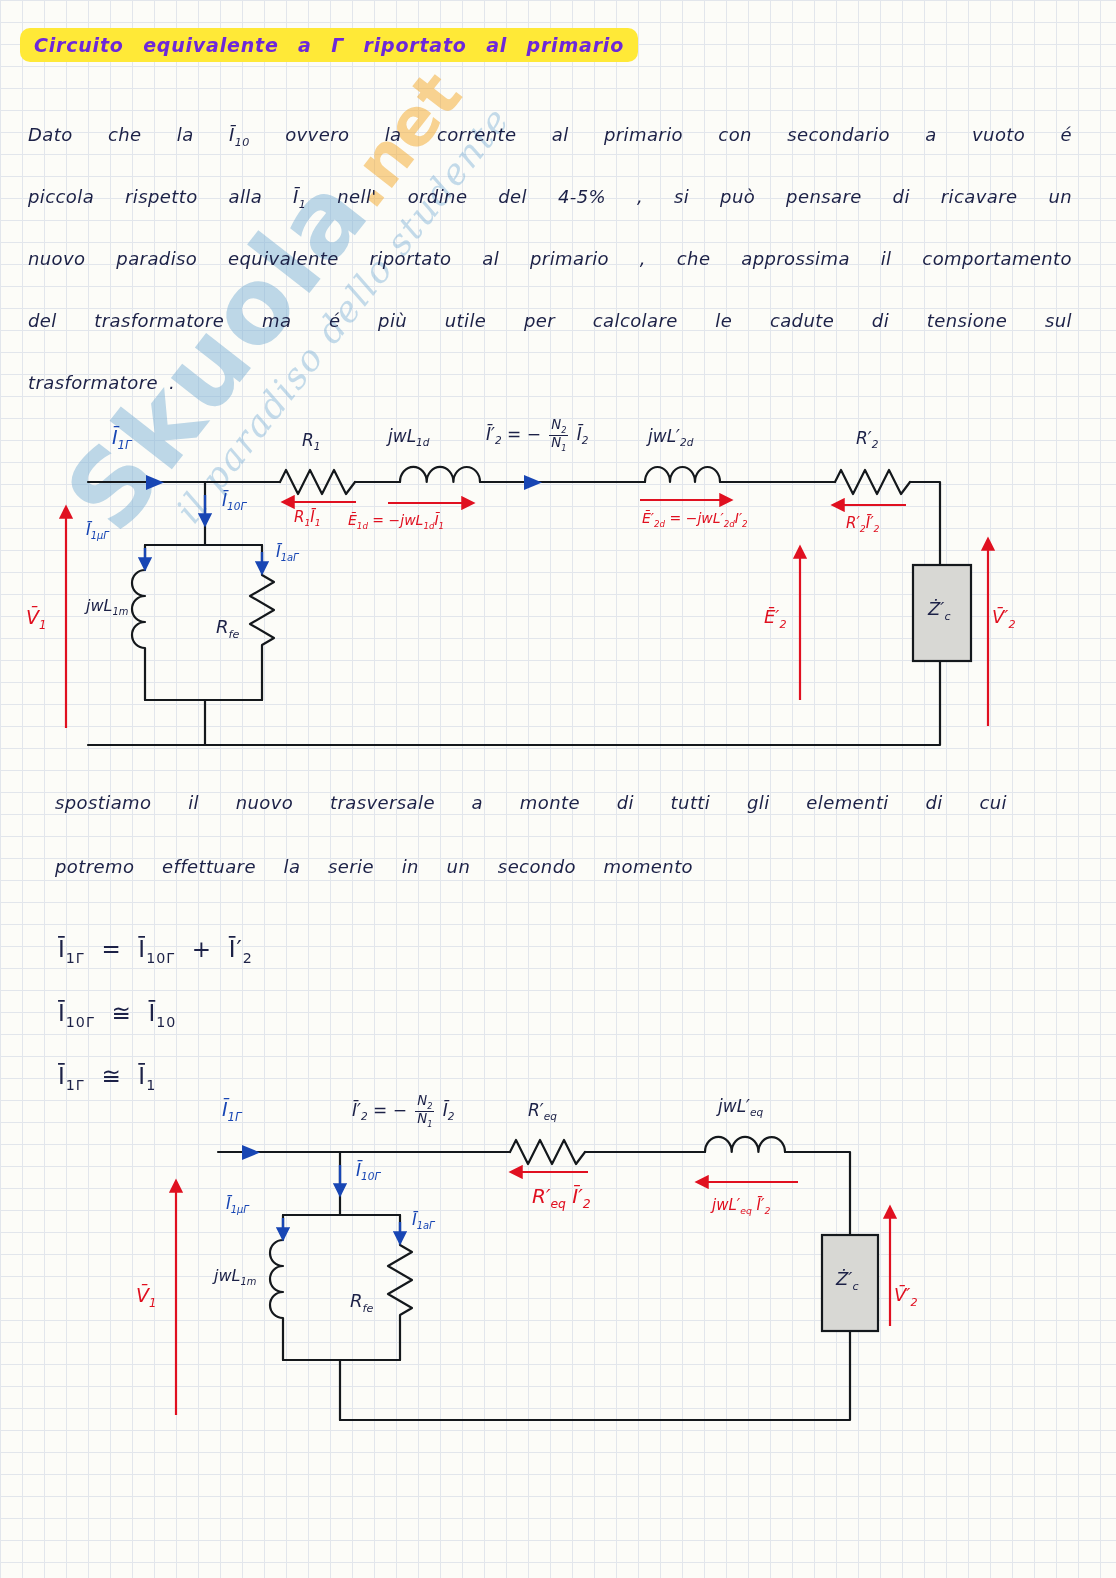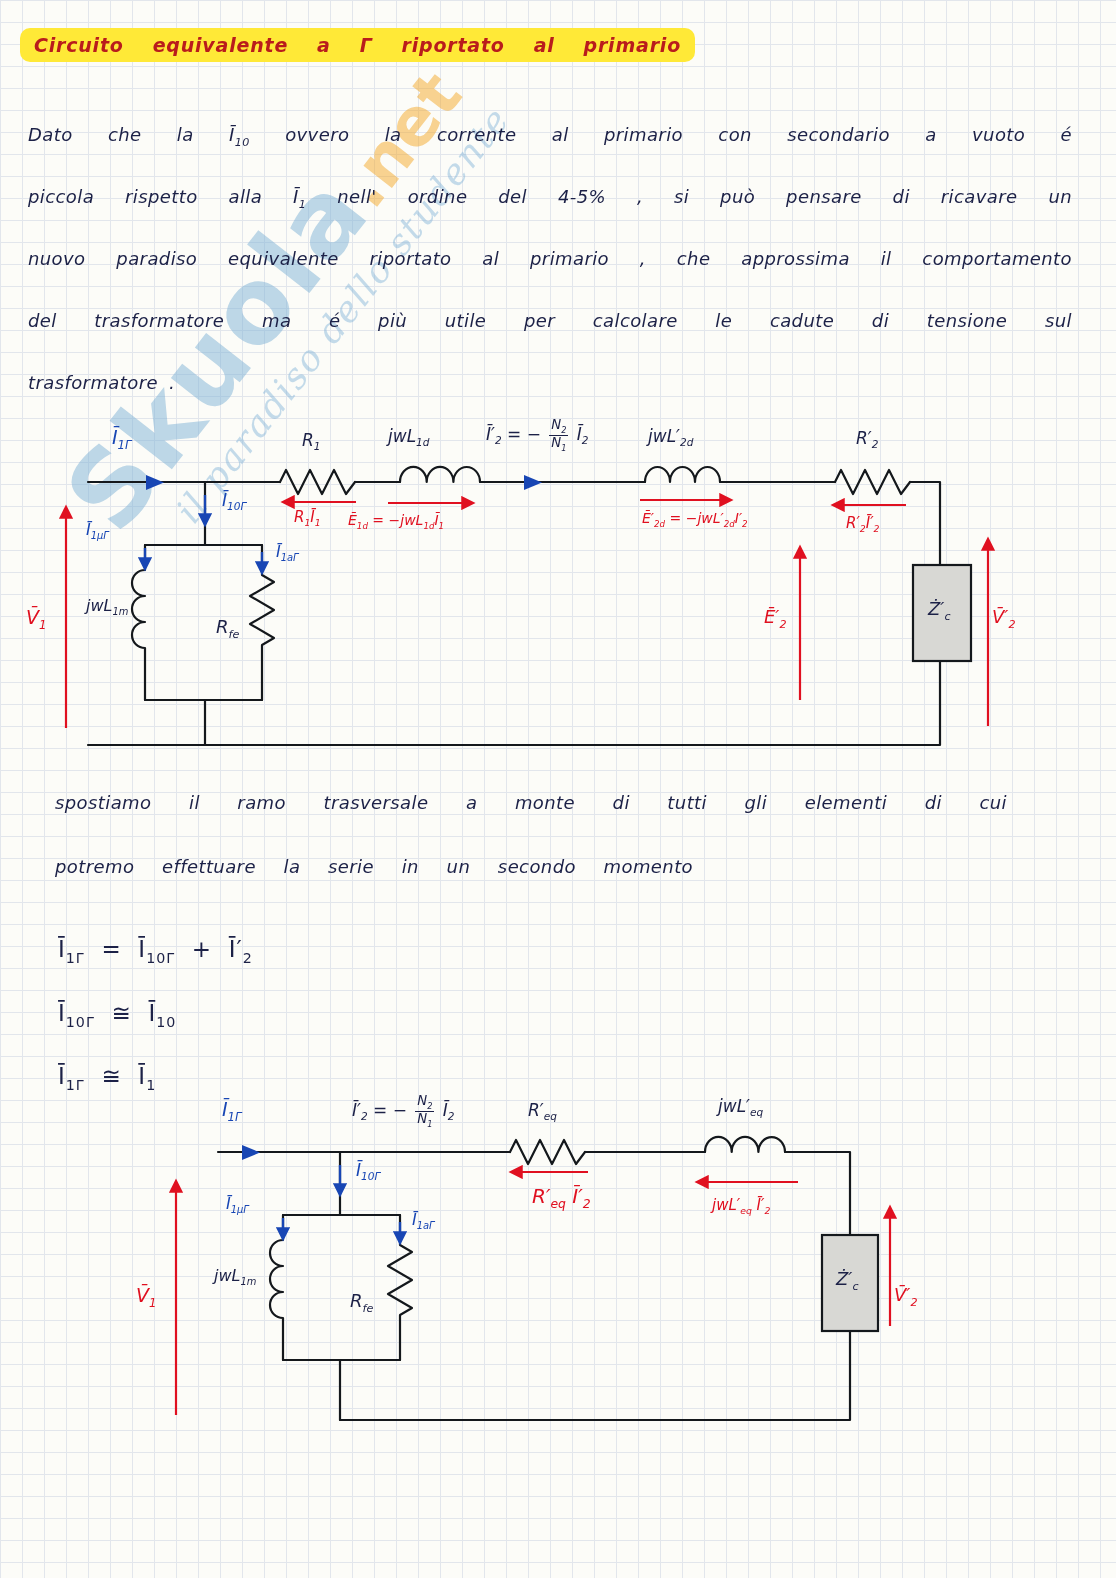--- a/index.html
+++ b/index.html
@@ -14,23 +14,23 @@
     font-family:"DejaVu Sans", sans-serif;
   }
   
   .watermark{position:absolute;left:42px;top:478px;transform:rotate(-52deg);transform-origin:0 0;pointer-events:none;white-space:nowrap}
   .wm-brand{font-size:104px;font-weight:bold;color:rgba(126,178,214,0.50);letter-spacing:3px}
   .wm-tld{font-size:66px;font-weight:bold;color:rgba(244,168,40,0.50)}
   .wm-tag{font-family:"DejaVu Serif", serif;font-style:italic;font-size:36px;color:rgba(126,178,214,0.45);margin-top:-6px;margin-left:56px;letter-spacing:2px}
   
   .hw{color:#1c2147;font-style:italic;letter-spacing:.4px}
   .title{
-    position:absolute;left:20px;top:28px;width:675px;
+    position:absolute;left:20px;top:28px;width:618px;
     background:#ffe937;border-radius:10px;padding:6px 14px;
-    color:#b91c1c;font-size:19px;font-weight:bold;font-style:italic;
+    color:#6d28d9;font-size:19px;font-weight:bold;font-style:italic;
     text-align:justify;text-align-last:justify;letter-spacing:.8px;
   }
   .line{position:absolute;font-size:18px;text-align:justify;text-align-last:justify;word-spacing:5px}
   .line.noj{text-align:left;text-align-last:left}
   .eq{position:absolute;left:58px;font-size:23px;color:#1c2147;letter-spacing:1px}
   sub{font-size:.62em}
   .frac{display:inline-flex;flex-direction:column;align-items:center;vertical-align:middle;font-size:.78em;line-height:1.08;margin:0 3px}
   .frac .num{border-bottom:1.6px solid currentColor;padding:0 2px}
   
   .lbl{position:absolute;font-style:italic;white-space:nowrap;font-size:17px}
@@ -157,21 +157,21 @@
   <div class="lbl red" style="left:846px;top:514px;font-size:15px">R′<sub>2</sub>Ī′<sub>2</sub></div>
   <div class="lbl blue" style="left:86px;top:520px;font-size:16px">Ī<sub>1μΓ</sub></div>
   <div class="lbl blue" style="left:276px;top:542px;font-size:16px">Ī<sub>1aΓ</sub></div>
   <div class="lbl ink" style="left:86px;top:596px;font-size:16px">jwL<sub>1m</sub></div>
   <div class="lbl ink" style="left:216px;top:616px;font-size:18px">R<sub>fe</sub></div>
   <div class="lbl red" style="left:26px;top:606px;font-size:19px">V̄<sub>1</sub></div>
   <div class="lbl red" style="left:764px;top:606px;font-size:18px">Ē′<sub>2</sub></div>
   <div class="lbl ink" style="left:928px;top:598px;font-size:18px">Ż′<sub>c</sub></div>
   <div class="lbl red" style="left:992px;top:606px;font-size:18px">V̄′<sub>2</sub></div>
 
-  <div class="line hw" style="left:55px;top:792px;width:952px">spostiamo il ramo trasversale a monte di tutti gli elementi di cui</div>
+  <div class="line hw" style="left:55px;top:792px;width:952px">spostiamo il nuovo trasversale a monte di tutti gli elementi di cui</div>
   <div class="line hw" style="left:55px;top:856px;width:638px">potremo effettuare la serie in un secondo momento</div>
 
   <div class="eq" style="top:936px">Ī<sub>1Γ</sub> &nbsp;=&nbsp; Ī<sub>10Γ</sub> &nbsp;+&nbsp; Ī′<sub>2</sub></div>
   <div class="eq" style="top:1000px">Ī<sub>10Γ</sub> &nbsp;≅&nbsp; Ī<sub>10</sub></div>
   <div class="eq" style="top:1063px">Ī<sub>1Γ</sub> &nbsp;≅&nbsp; Ī<sub>1</sub></div>
 
   <div class="lbl blue" style="left:222px;top:1098px;font-size:19px">Ī<sub>1Γ</sub></div>
   <div class="lbl ink" style="left:352px;top:1094px">Ī′<sub>2</sub> = − <span class="frac">
         <span class="num">N<sub>2</sub></span>
         <span>N<sub>1</sub></span>

